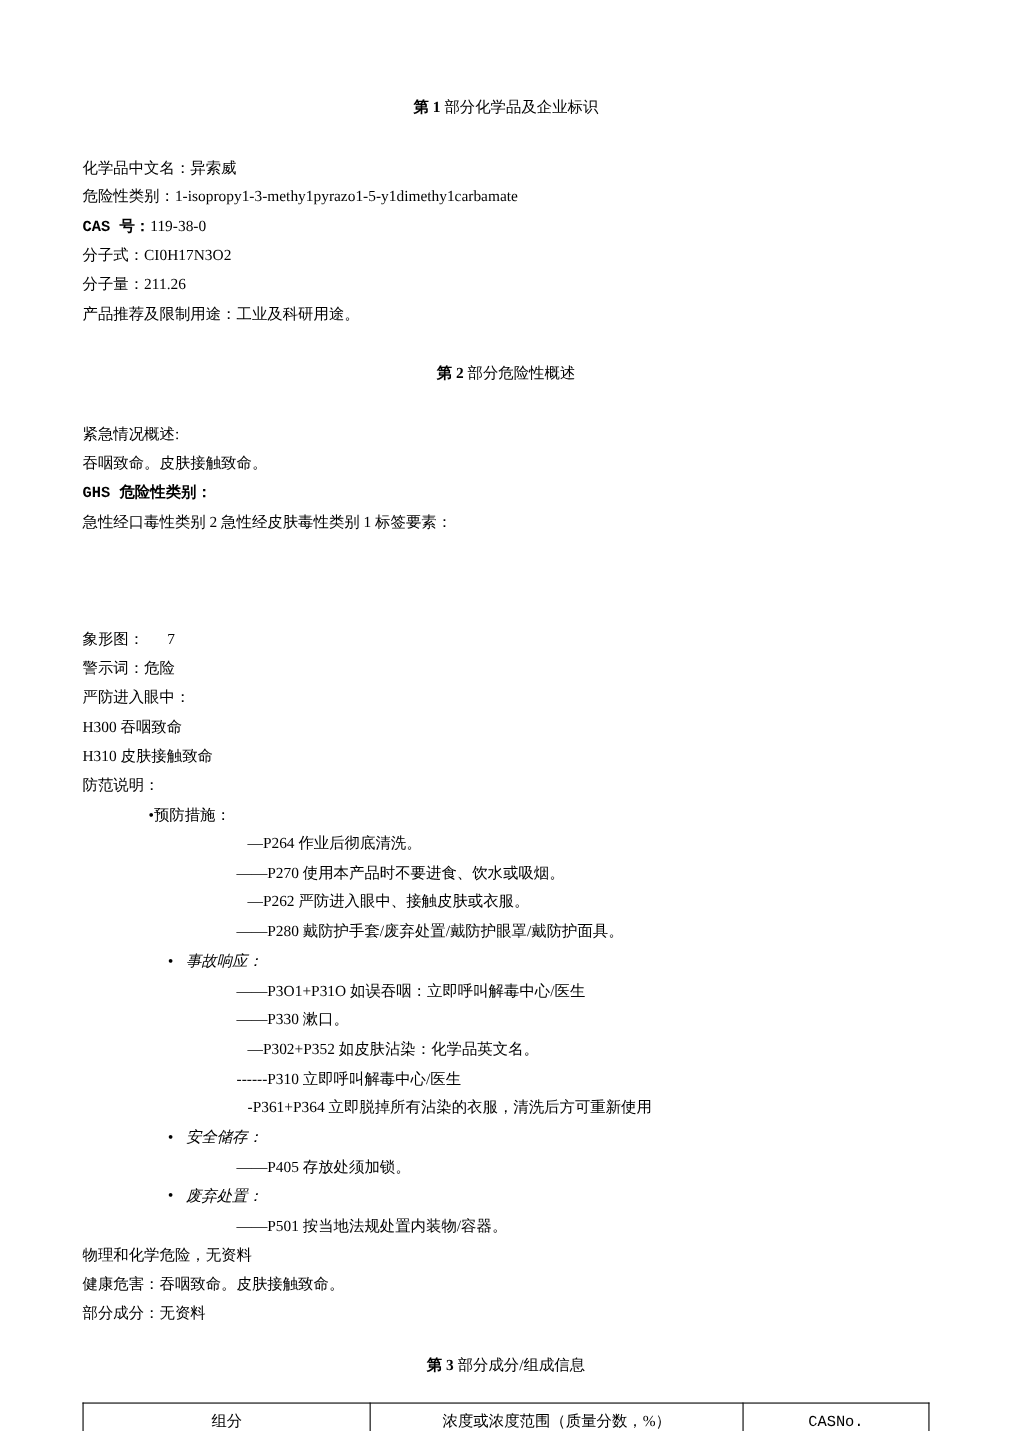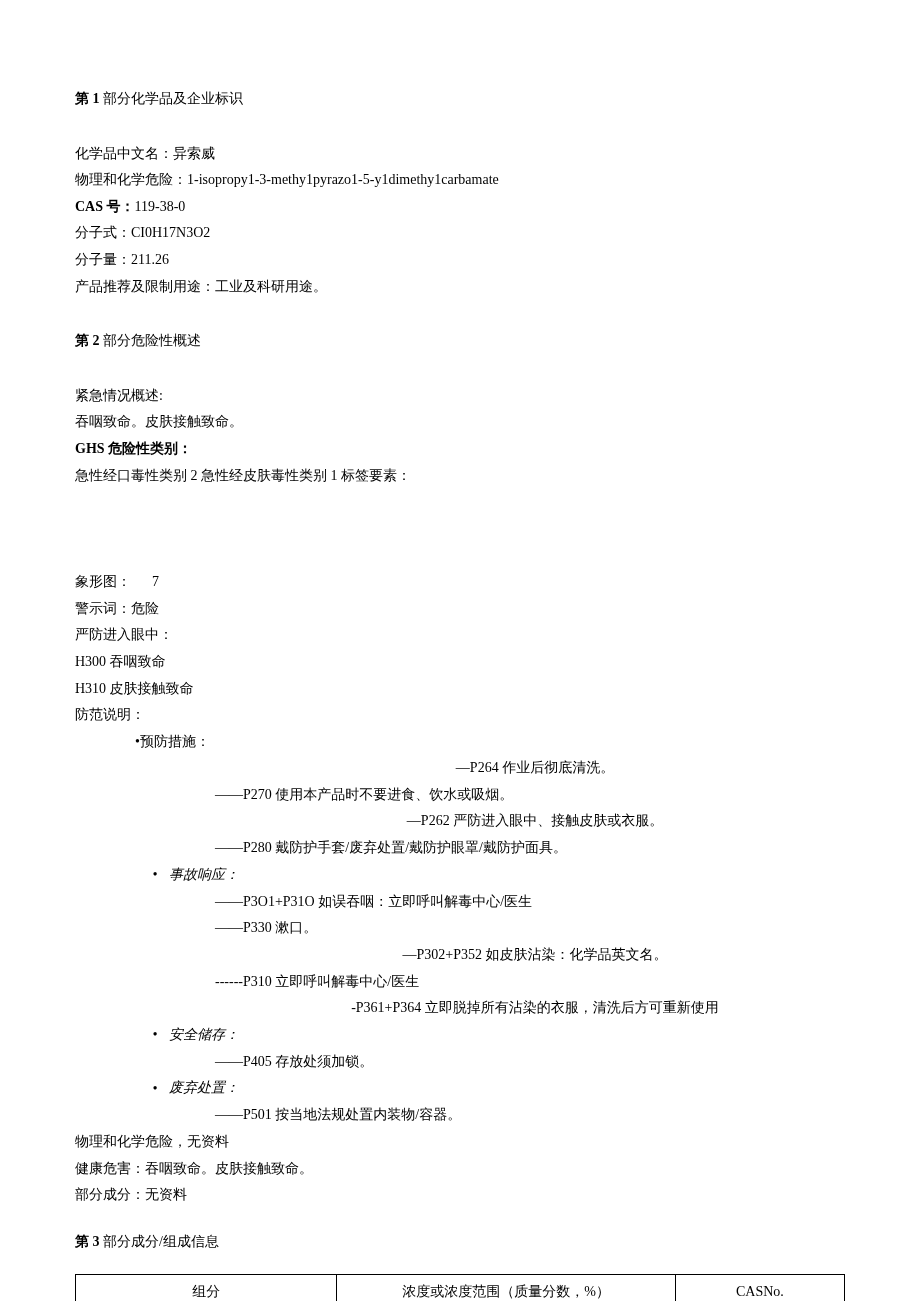--- a/index.html
+++ b/index.html
@@ -7,44 +7,44 @@
     font-size: 14px;
     line-height: 1.9;
     color: #000;
     background: #fff;
     margin: 0;
     padding: 80px 75px 40px 75px;
     width: 920px;
     box-sizing: border-box;
   }
   .section-title {
-    text-align: left;
+    text-align: center;
     margin: 6px 0 28px 0;
   }
   .section-title .num {
     font-weight: bold;
   }
   .block p {
     margin: 0;
   }
   .bold {
     font-weight: bold;
+    font-family: Liberation Mono, monospace;
   }
   .spacer-lg {
     height: 80px;
   }
   .indent-1 {
     padding-left: 60px;
   }
   .indent-2 {
     padding-left: 140px;
   }
   .indent-3 {
     padding-left: 150px;
-    text-align: center;
   }
   .bullet-line {
     padding-left: 66px;
     font-style: italic;
   }
   .dot {
     display: inline-block;
     width: 28px;
     text-align: center;
     vertical-align: middle;
@@ -64,21 +64,21 @@
 </style>
 </head>
 <body>
 
 <div class="section-title">
   <span class="num">第 1 </span><span>部分化学品及企业标识</span>
 </div>
 
 <div class="block">
   <p><span>化学品中文名：</span><span>异索威</span></p>
-  <p><span>物理和化学危险：</span><span>1-isopropy1-3-methy1pyrazo1-5-y1dimethy1carbamate</span></p>
+  <p><span>危险性类别：</span><span>1-isopropy1-3-methy1pyrazo1-5-y1dimethy1carbamate</span></p>
   <p><span class="bold">CAS 号：</span><span>119-38-0</span></p>
   <p><span>分子式：</span><span>CI0H17N3O2</span></p>
   <p><span>分子量：</span><span>211.26</span></p>
   <p><span>产品推荐及限制用途：</span><span>工业及科研用途。</span></p>
 </div>
 
 <div class="section-title" style="margin-top:28px;">
   <span class="num">第 2 </span><span>部分危险性概述</span>
 </div>
 

